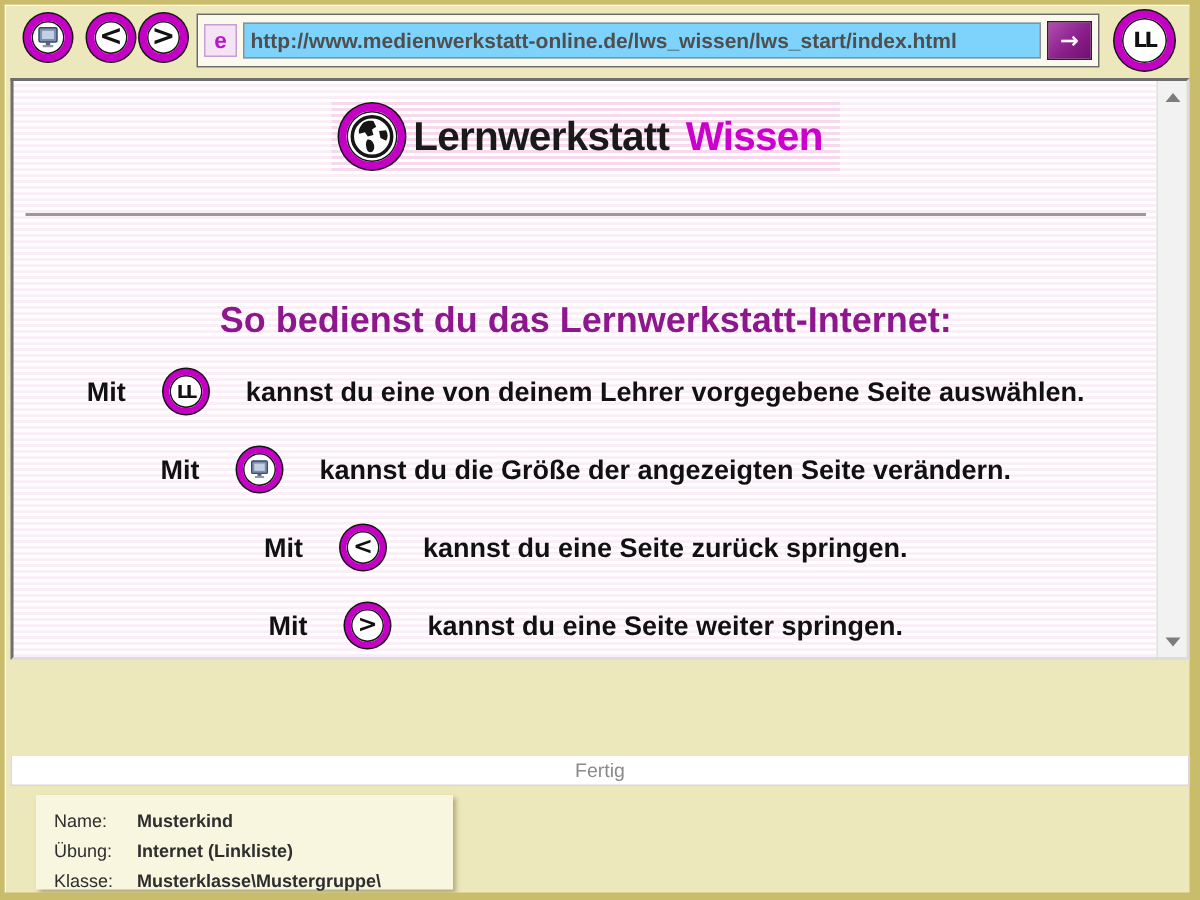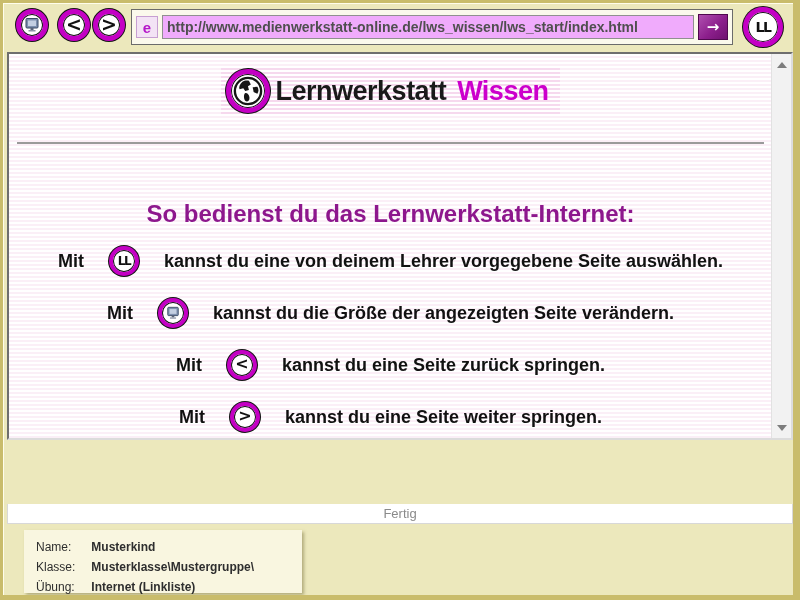--- a/index.html
+++ b/index.html
@@ -26,21 +26,21 @@
   .btn-fwd   {position:absolute;left:90px;top:6px;width:32px;height:32px;}
   .btn-ll    {position:absolute;left:740px;top:4px;width:40px;height:40px;}
 
   .url-box{position:absolute;left:128px;top:6px;width:602px;height:36px;
     box-sizing:border-box;background:#fbf9ec;border:1px solid #6b6b6b;
     display:flex;align-items:center;gap:4px;padding:4px;}
   .favicon{width:22px;height:22px;box-sizing:border-box;background:#f3e3f5;
     border:1px solid #c79fd2;color:#b517c9;font-weight:bold;font-size:15px;
     display:flex;align-items:center;justify-content:center;flex:none;}
   .url-input{flex:1;min-width:0;height:24px;box-sizing:border-box;
-    background:#f0abfc;border:1px solid #909090;color:#4f4f4f;
+    background:#7dd3fc;border:1px solid #909090;color:#4f4f4f;
     font-family:"Liberation Sans",sans-serif;font-weight:bold;font-size:14px;
     padding:2px 4px;outline:none;}
   .go-btn{width:30px;height:26px;flex:none;border:1px solid #50094f;
     background:linear-gradient(135deg,#b050b0 0%,#8c1f8c 55%,#6f106f 100%);
     color:#fff;display:flex;align-items:center;justify-content:center;
     font-family:"DejaVu Sans",sans-serif;font-weight:bold;font-size:15px;
     padding:0;cursor:pointer;}
 
   
   .content{position:absolute;left:4px;top:49px;width:786px;height:388px;
@@ -198,22 +198,22 @@
   <div class="statusbar">
     <span>Fertig</span>
   </div>
 
   <div class="info-panel">
     <div class="info-row">
       <span class="info-label">Name:</span>
       <span class="info-value">Musterkind</span>
     </div>
     <div class="info-row">
+      <span class="info-label">Übung:</span>
+      <span class="info-value">Internet (Linkliste)</span>
+    </div>
+    <div class="info-row">
       <span class="info-label">Klasse:</span>
       <span class="info-value">Musterklasse\Mustergruppe\</span>
     </div>
-    <div class="info-row">
-      <span class="info-label">Übung:</span>
-      <span class="info-value">Internet (Linkliste)</span>
-    </div>
   </div>
 
 </div>
 
 </body></html>

